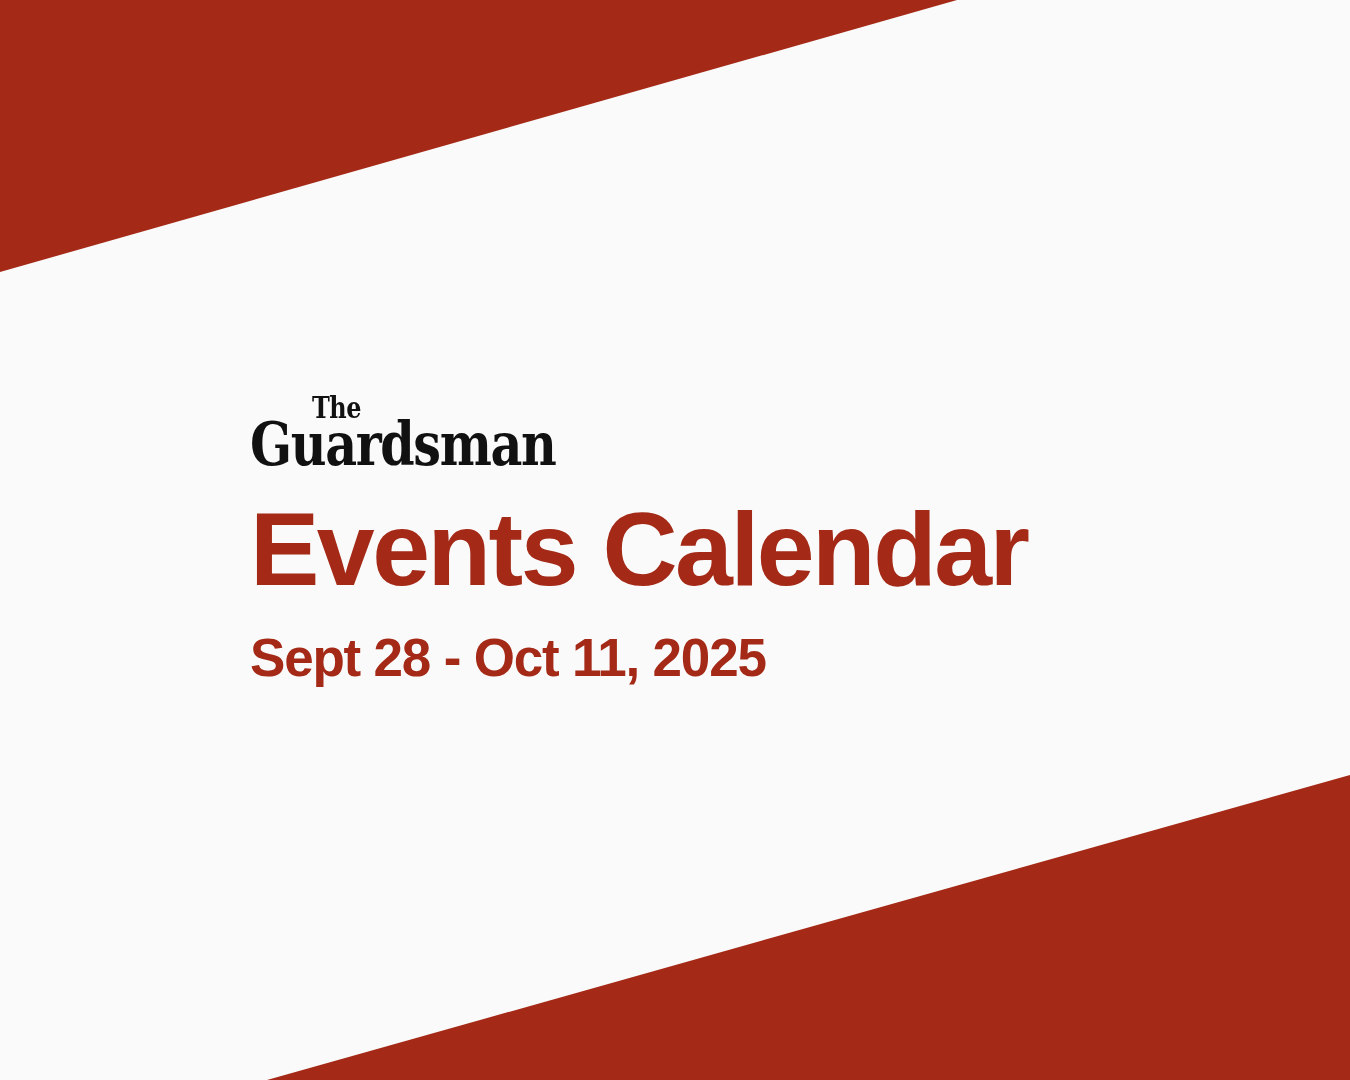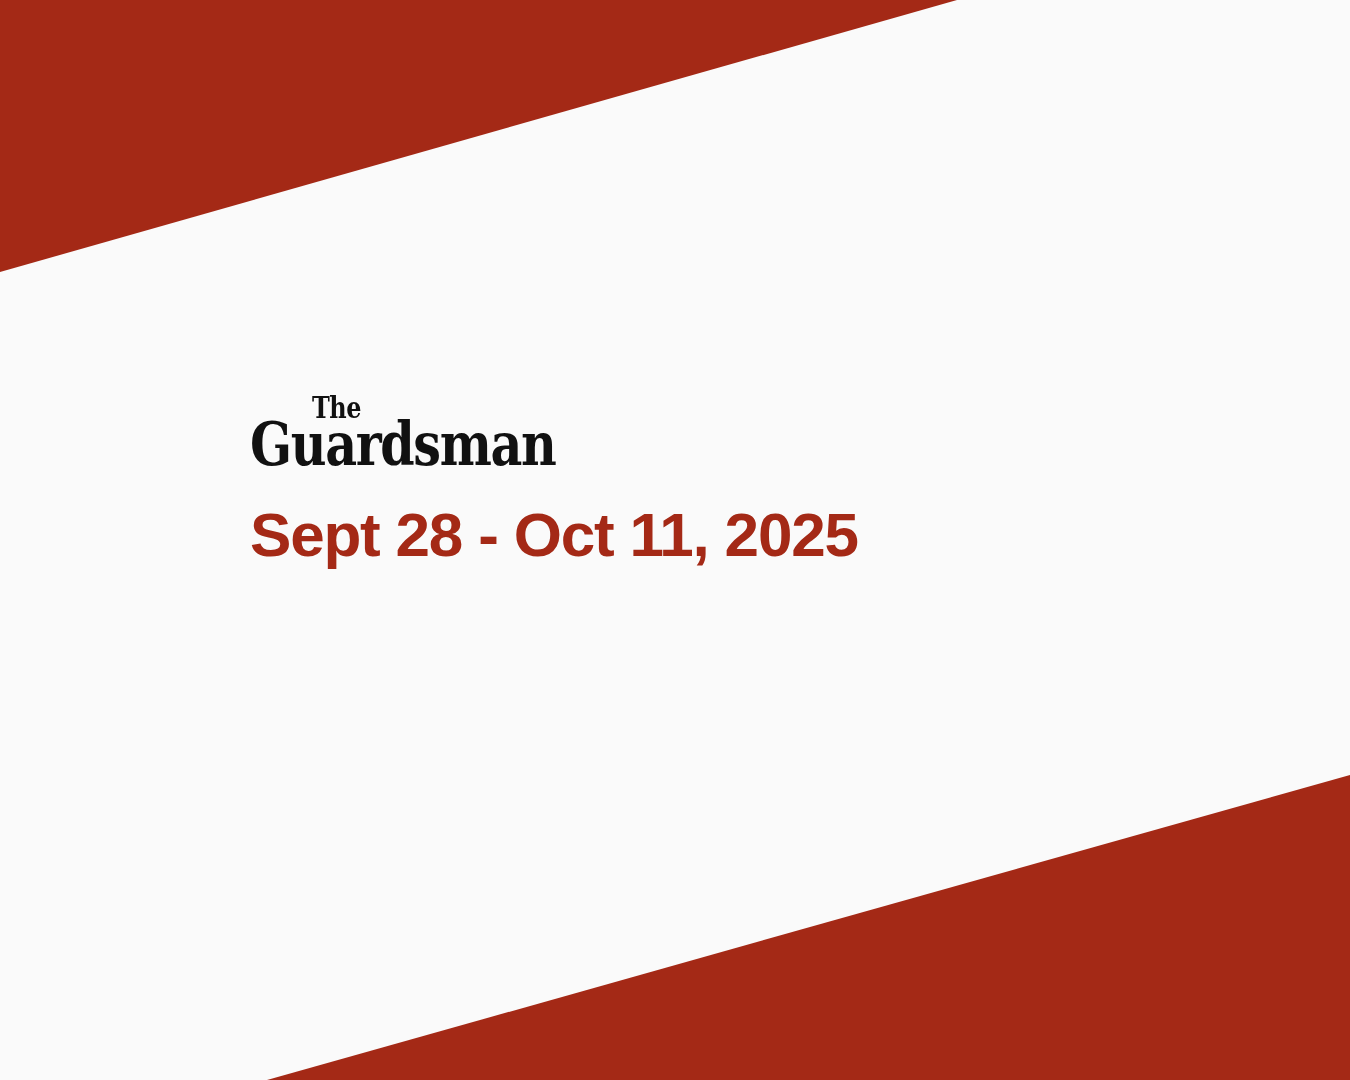--- a/index.html
+++ b/index.html
@@ -82,21 +82,21 @@
     letter-spacing: -2.5px;
     color: #A42916;
     white-space: nowrap;
   }
 
   
   #daterange {
     margin-top: 28px;
     font-family: "Liberation Sans", sans-serif;
     font-weight: 700;
-    font-size: 62px;
+    font-size: 53px;
     line-height: 1.05;
     letter-spacing: -1.2px;
     color: #A42916;
     white-space: nowrap;
   }
 </style>
 </head>
 <body>
 
 <div id="poster" style="background: rgb(250, 250, 250);">
@@ -106,17 +106,18 @@
     <polygon id="band-bottom" points="267,1080 1350,775 1350,1080" fill="#A42916"></polygon>
   </svg>
 
   <div id="content">
 
     <div id="masthead" style="color: rgb(17, 17, 17);">
       <span id="masthead-the">The</span>
       <span id="masthead-name">Guardsman</span>
     </div>
 
+    <div id="headline" style="color: rgb(164, 41, 22);">Events Calendar</div>
 
     <div id="daterange" style="color: rgb(164, 41, 22);">Sept 28 - Oct 11, 2025</div>
 
   </div>
 </div>
 
 </body></html>

